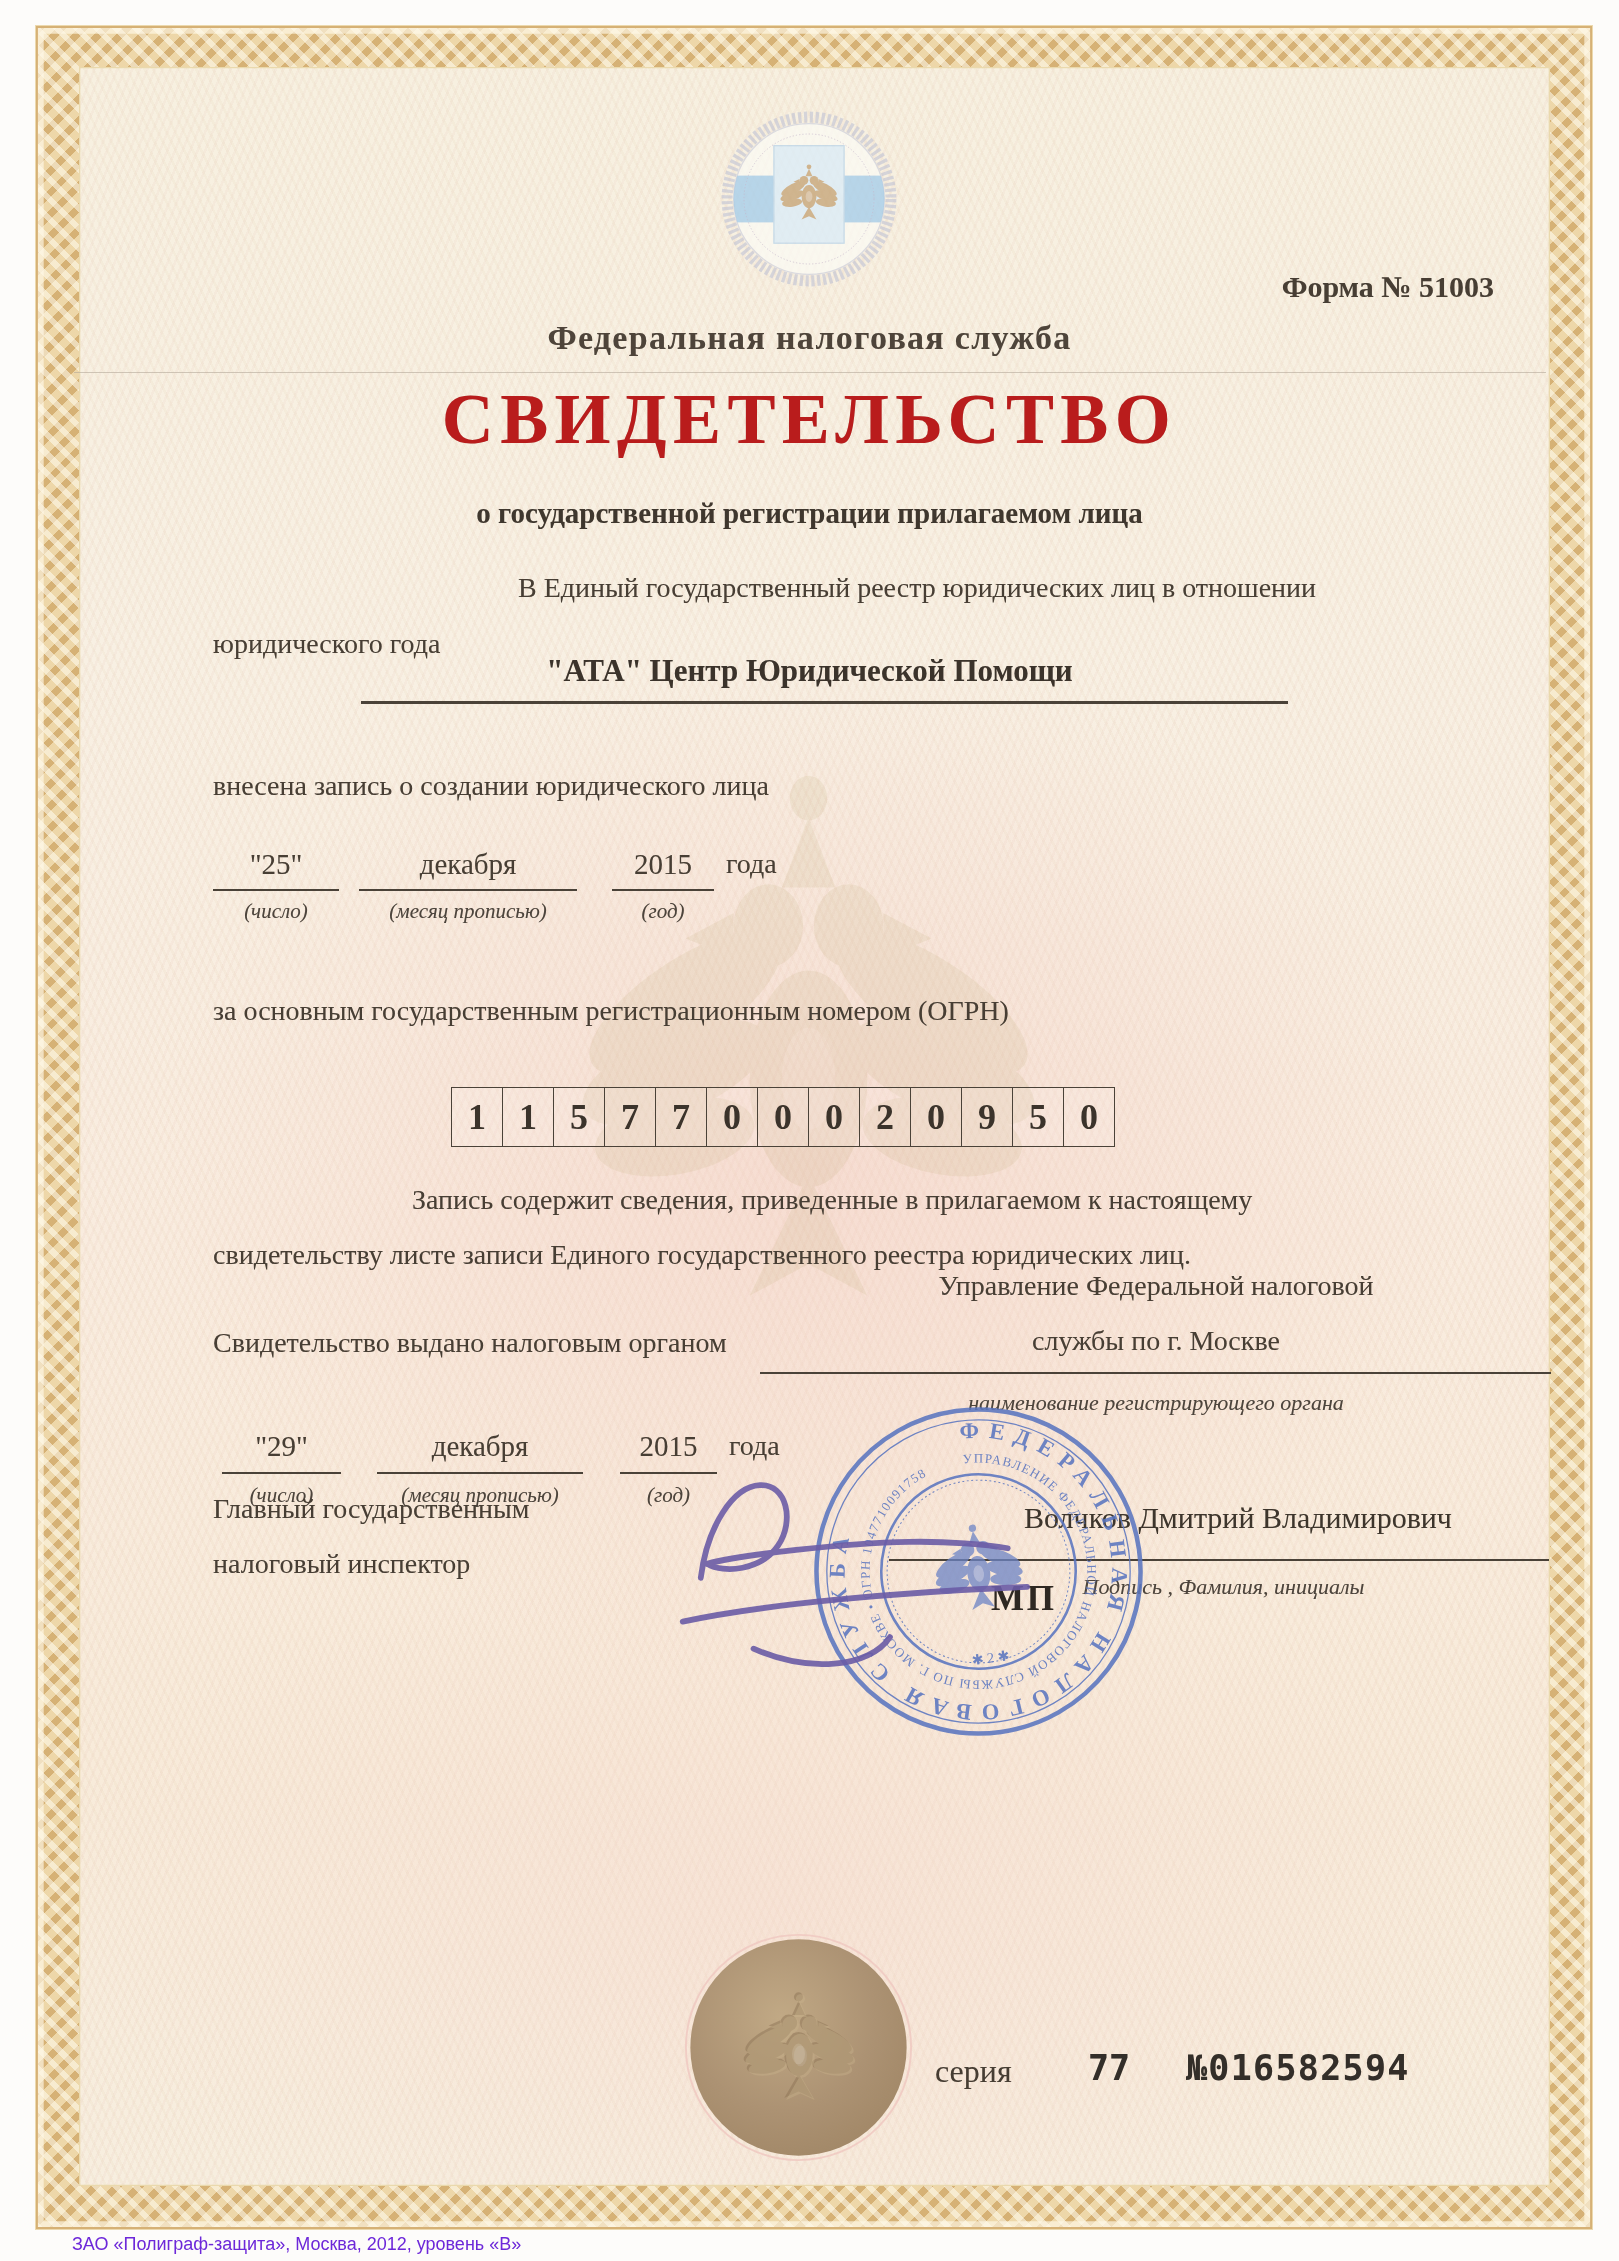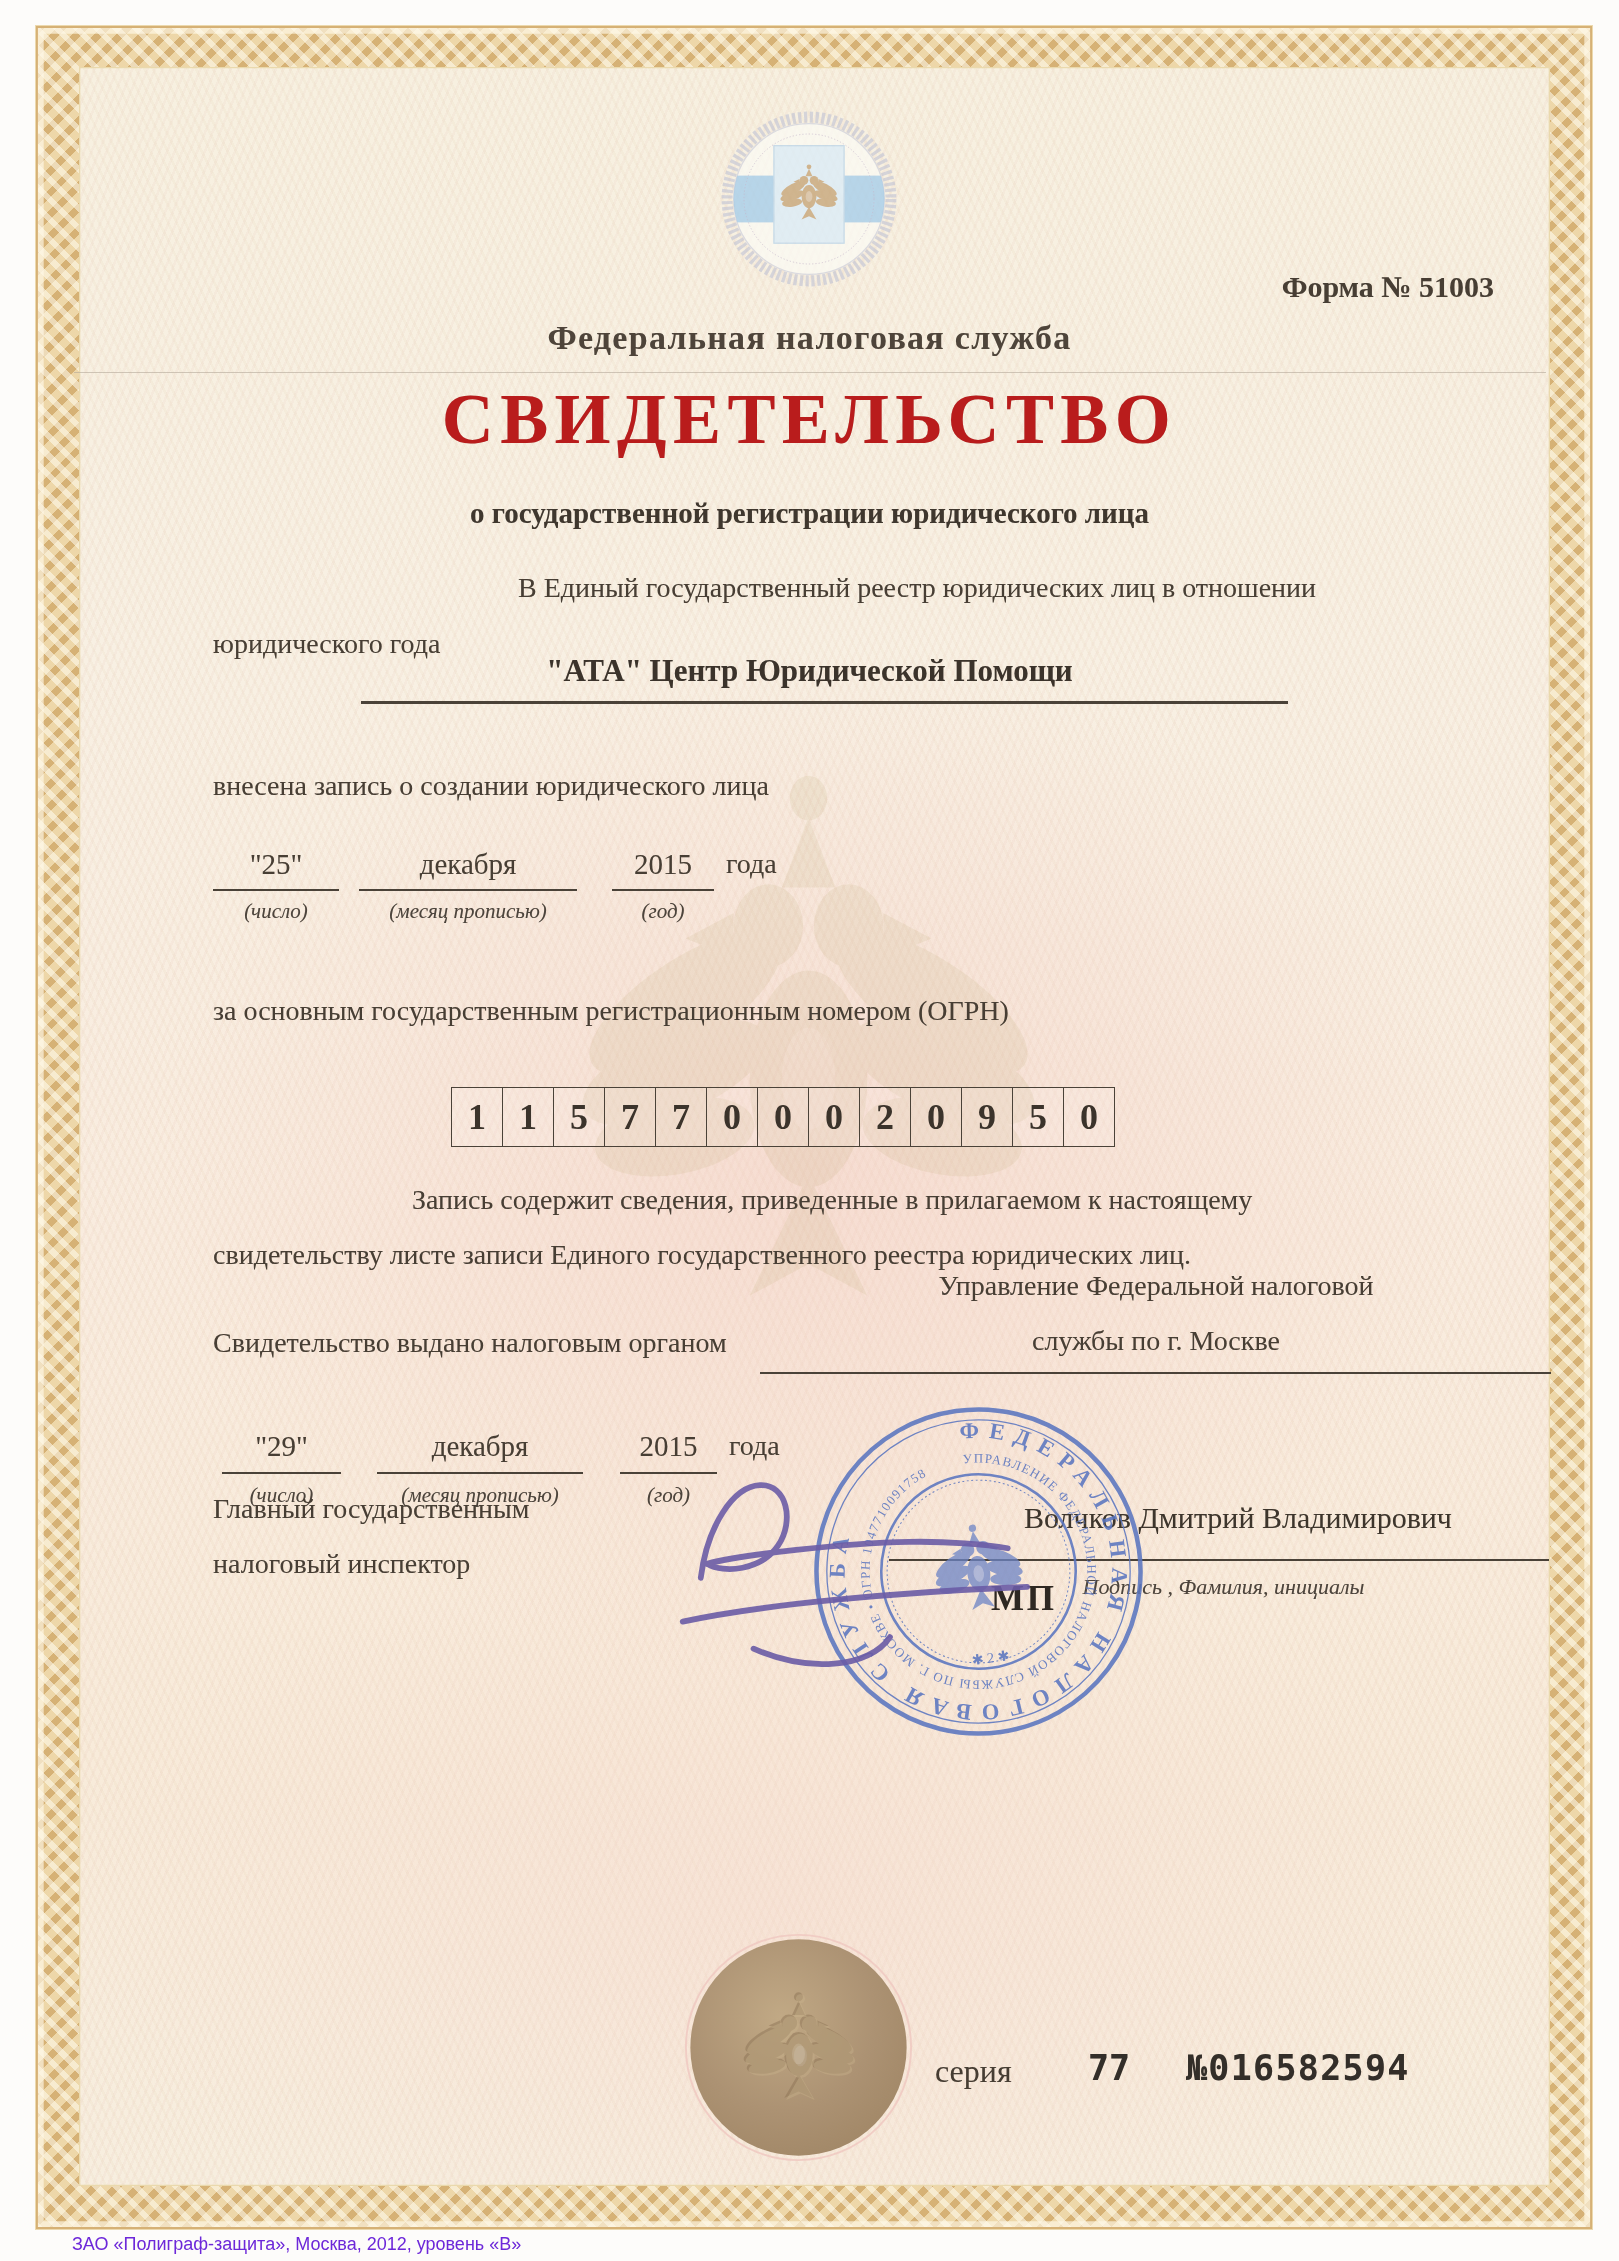--- a/index.html
+++ b/index.html
@@ -100,21 +100,21 @@
     <circle cx="140" cy="140" r="100" fill="none" stroke="#b9a9c6" stroke-width="1.5" stroke-dasharray="2 3" opacity=".65"></circle>
   </svg>
 
   <div class="t form-no b" style="left:1211px;top:270px;width:283px;text-align:right;">Форма  № 51003</div>
 
   <div class="t center agency b" style="top:319px;">Федеральная налоговая служба</div>
   <div class="rule faint" style="left:74px;top:372px;width:1472px;"></div>
 
   <div class="t center maintitle b" style="top:379px;">СВИДЕТЕЛЬСТВО</div>
 
-  <div class="t center subtitle b" style="top:497px;">о государственной регистрации юридического лица</div>
+  <div class="t center subtitle b" style="top:497px;">о государственной регистрации прилагаемом лица</div>
 
   <div class="t body44" style="left:518px;top:572px;">В Единый государственный реестр юридических лиц в отношении</div>
   <div class="t body44" style="left:213px;top:628px;">юридического года</div>
 
   <div class="t center b" style="top:654px;font-size:31px;color:#3b332b;">"АТА" Центр Юридической Помощи</div>
   <div class="rule" style="left:361px;top:701px;width:927px;height:2.6px;"></div>
 
   <div class="t body44" style="left:213px;top:770px;">внесена запись о создании юридического лица</div>
 
   <div class="t val" style="left:213px;top:848px;width:126px;">"25"</div>
@@ -145,20 +145,21 @@
     <div class="ogrn-cell">0</div>
   </div>
 
   <div class="t body44" style="left:412px;top:1184px;">Запись содержит сведения, приведенные в прилагаемом к настоящему</div>
   <div class="t body44" style="left:213px;top:1239px;">свидетельству листе записи Единого государственного реестра юридических лиц.</div>
 
   <div class="t body44" style="left:213px;top:1327px;">Свидетельство выдано налоговым органом</div>
   <div class="t body44" style="left:760px;top:1270px;width:792px;text-align:center;">Управление Федеральной налоговой</div>
   <div class="t body44" style="left:760px;top:1325px;width:792px;text-align:center;">службы по г. Москве</div>
   <div class="rule" style="left:760px;top:1372px;width:791px;"></div>
+  <div class="t cap33 i" style="left:760px;top:1391px;width:792px;text-align:center;font-size:22px;">наименование регистрирующего органа</div>
 
   <div class="t val" style="left:222px;top:1430px;width:119px;">"29"</div>
   <div class="rule" style="left:222px;top:1472px;width:119px;"></div>
   <div class="t val" style="left:377px;top:1430px;width:206px;">декабря</div>
   <div class="rule" style="left:377px;top:1472px;width:206px;"></div>
   <div class="t val" style="left:620px;top:1430px;width:97px;">2015</div>
   <div class="rule" style="left:620px;top:1472px;width:97px;"></div>
   <div class="t body44" style="left:729px;top:1430px;">года</div>
   <div class="t cap33 i" style="left:222px;top:1484px;width:119px;text-align:center;">(число)</div>
   <div class="t cap33 i" style="left:377px;top:1484px;width:206px;text-align:center;">(месяц прописью)</div>

